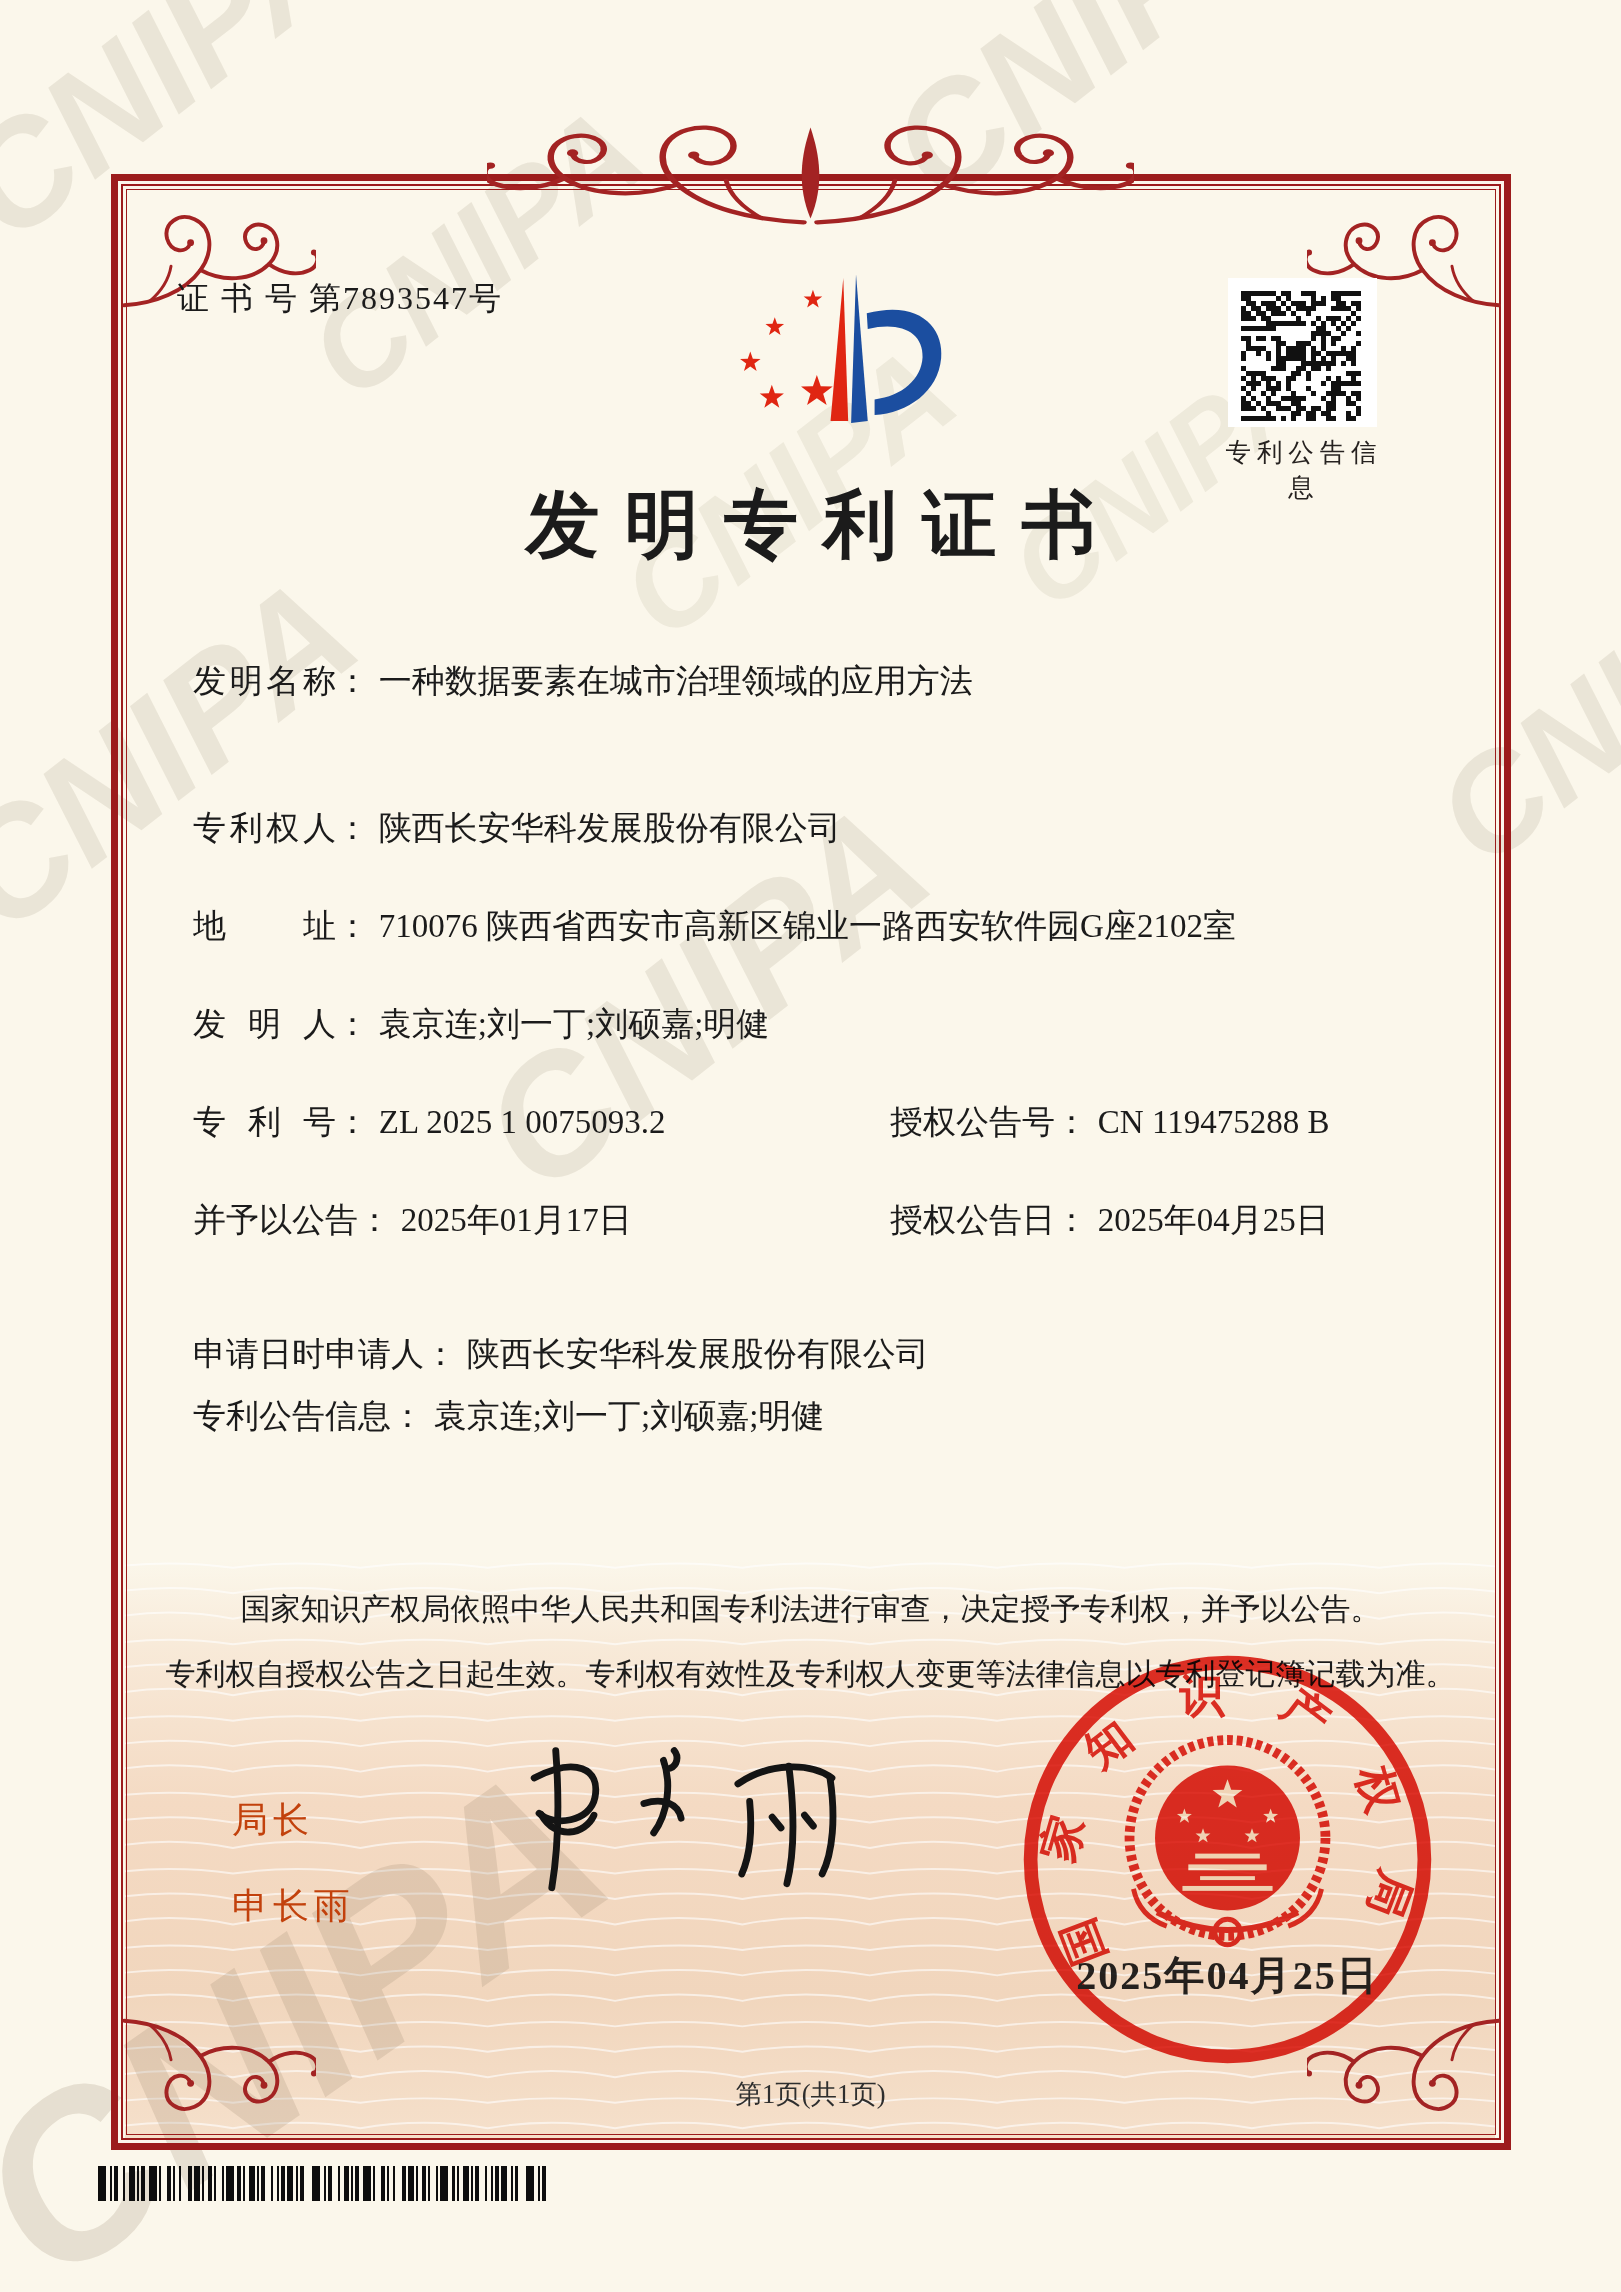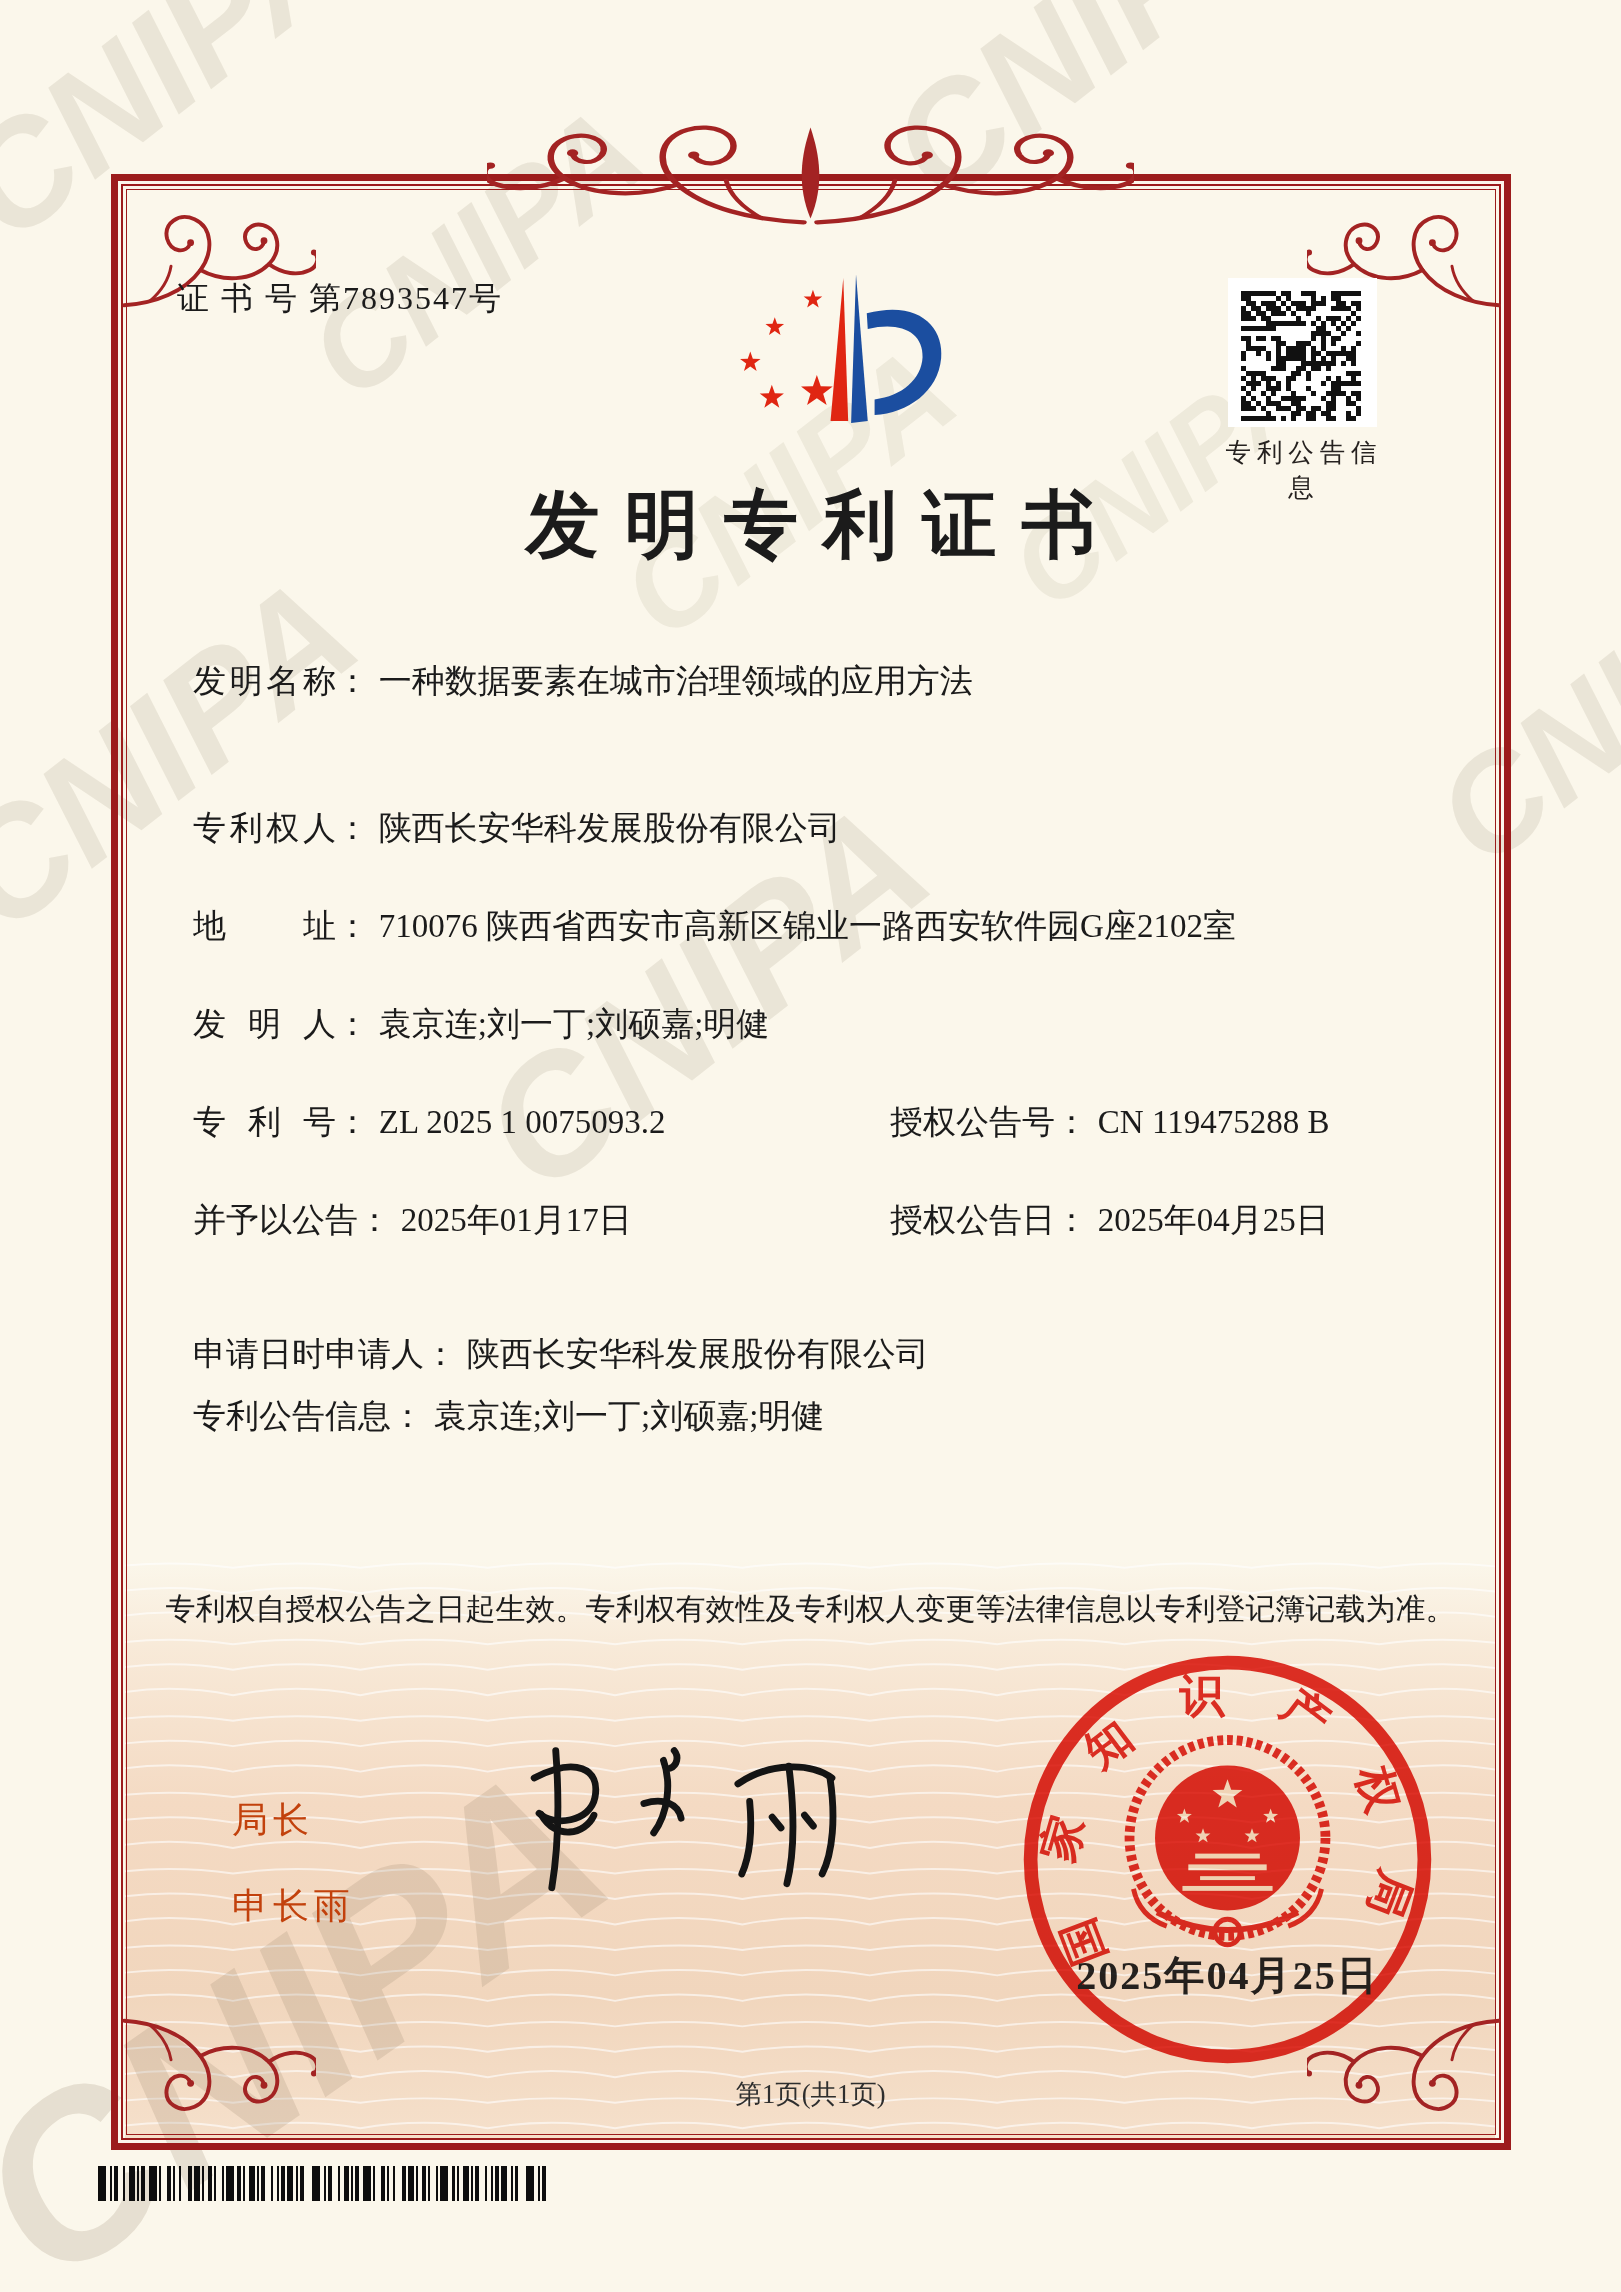--- a/index.html
+++ b/index.html
@@ -219,20 +219,21 @@
 </div>
 
 <div class="row r7">
   <span>申请日时申请人</span><span class="colon">：</span><span>陕西长安华科发展股份有限公司</span>
 </div>
 <div class="row r8">
   <span>专利公告信息</span><span class="colon">：</span><span>袁京连;刘一丁;刘硕嘉;明健</span>
 </div>
 
 <div class="abs statement">
+  <div>国家知识产权局依照中华人民共和国专利法进行审查，决定授予专利权，并予以公告。</div>
   <div>专利权自授权公告之日起生效。专利权有效性及专利权人变更等法律信息以专利登记簿记载为准。</div>
 </div>
 
 <div class="abs director d1">局长</div>
 <div class="abs director d2">申长雨</div>
 <svg id="sig" class="abs" width="382" height="206" viewBox="0 0 390 210">
   <g fill="none" stroke="#141414" stroke-width="7" stroke-linecap="round" stroke-linejoin="round">
     <path d="M62,28 C66,82 64,132 58,168"></path>
     <path d="M40,56 C82,34 108,46 102,76 C97,101 60,106 45,92"></path>
     <path d="M47,93 C62,120 92,114 101,94"></path>

